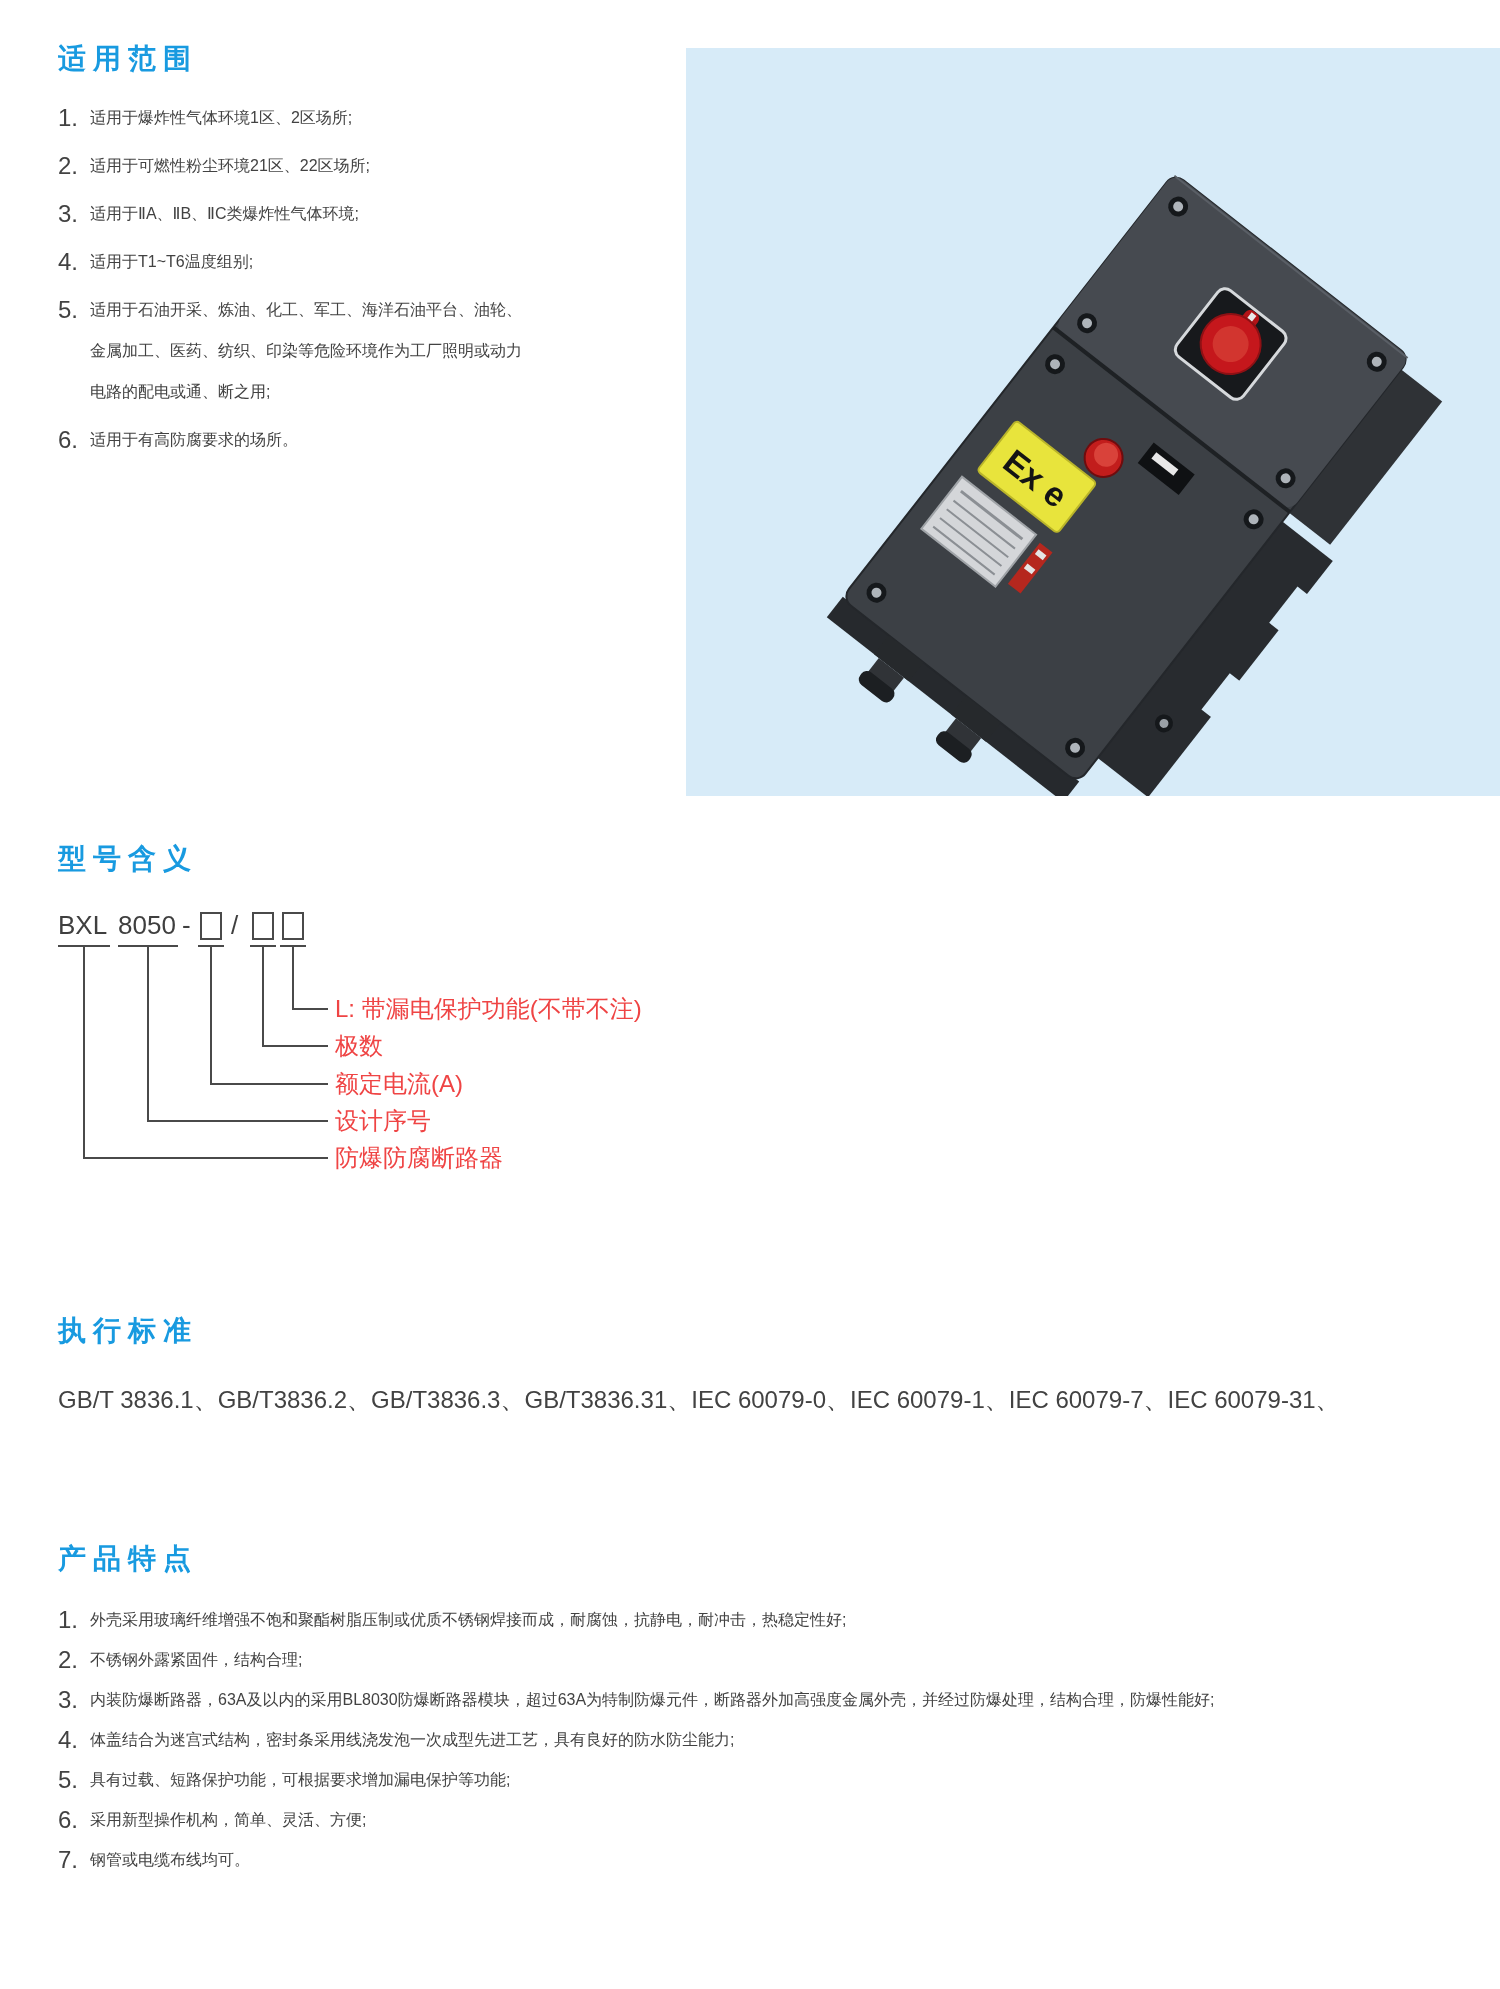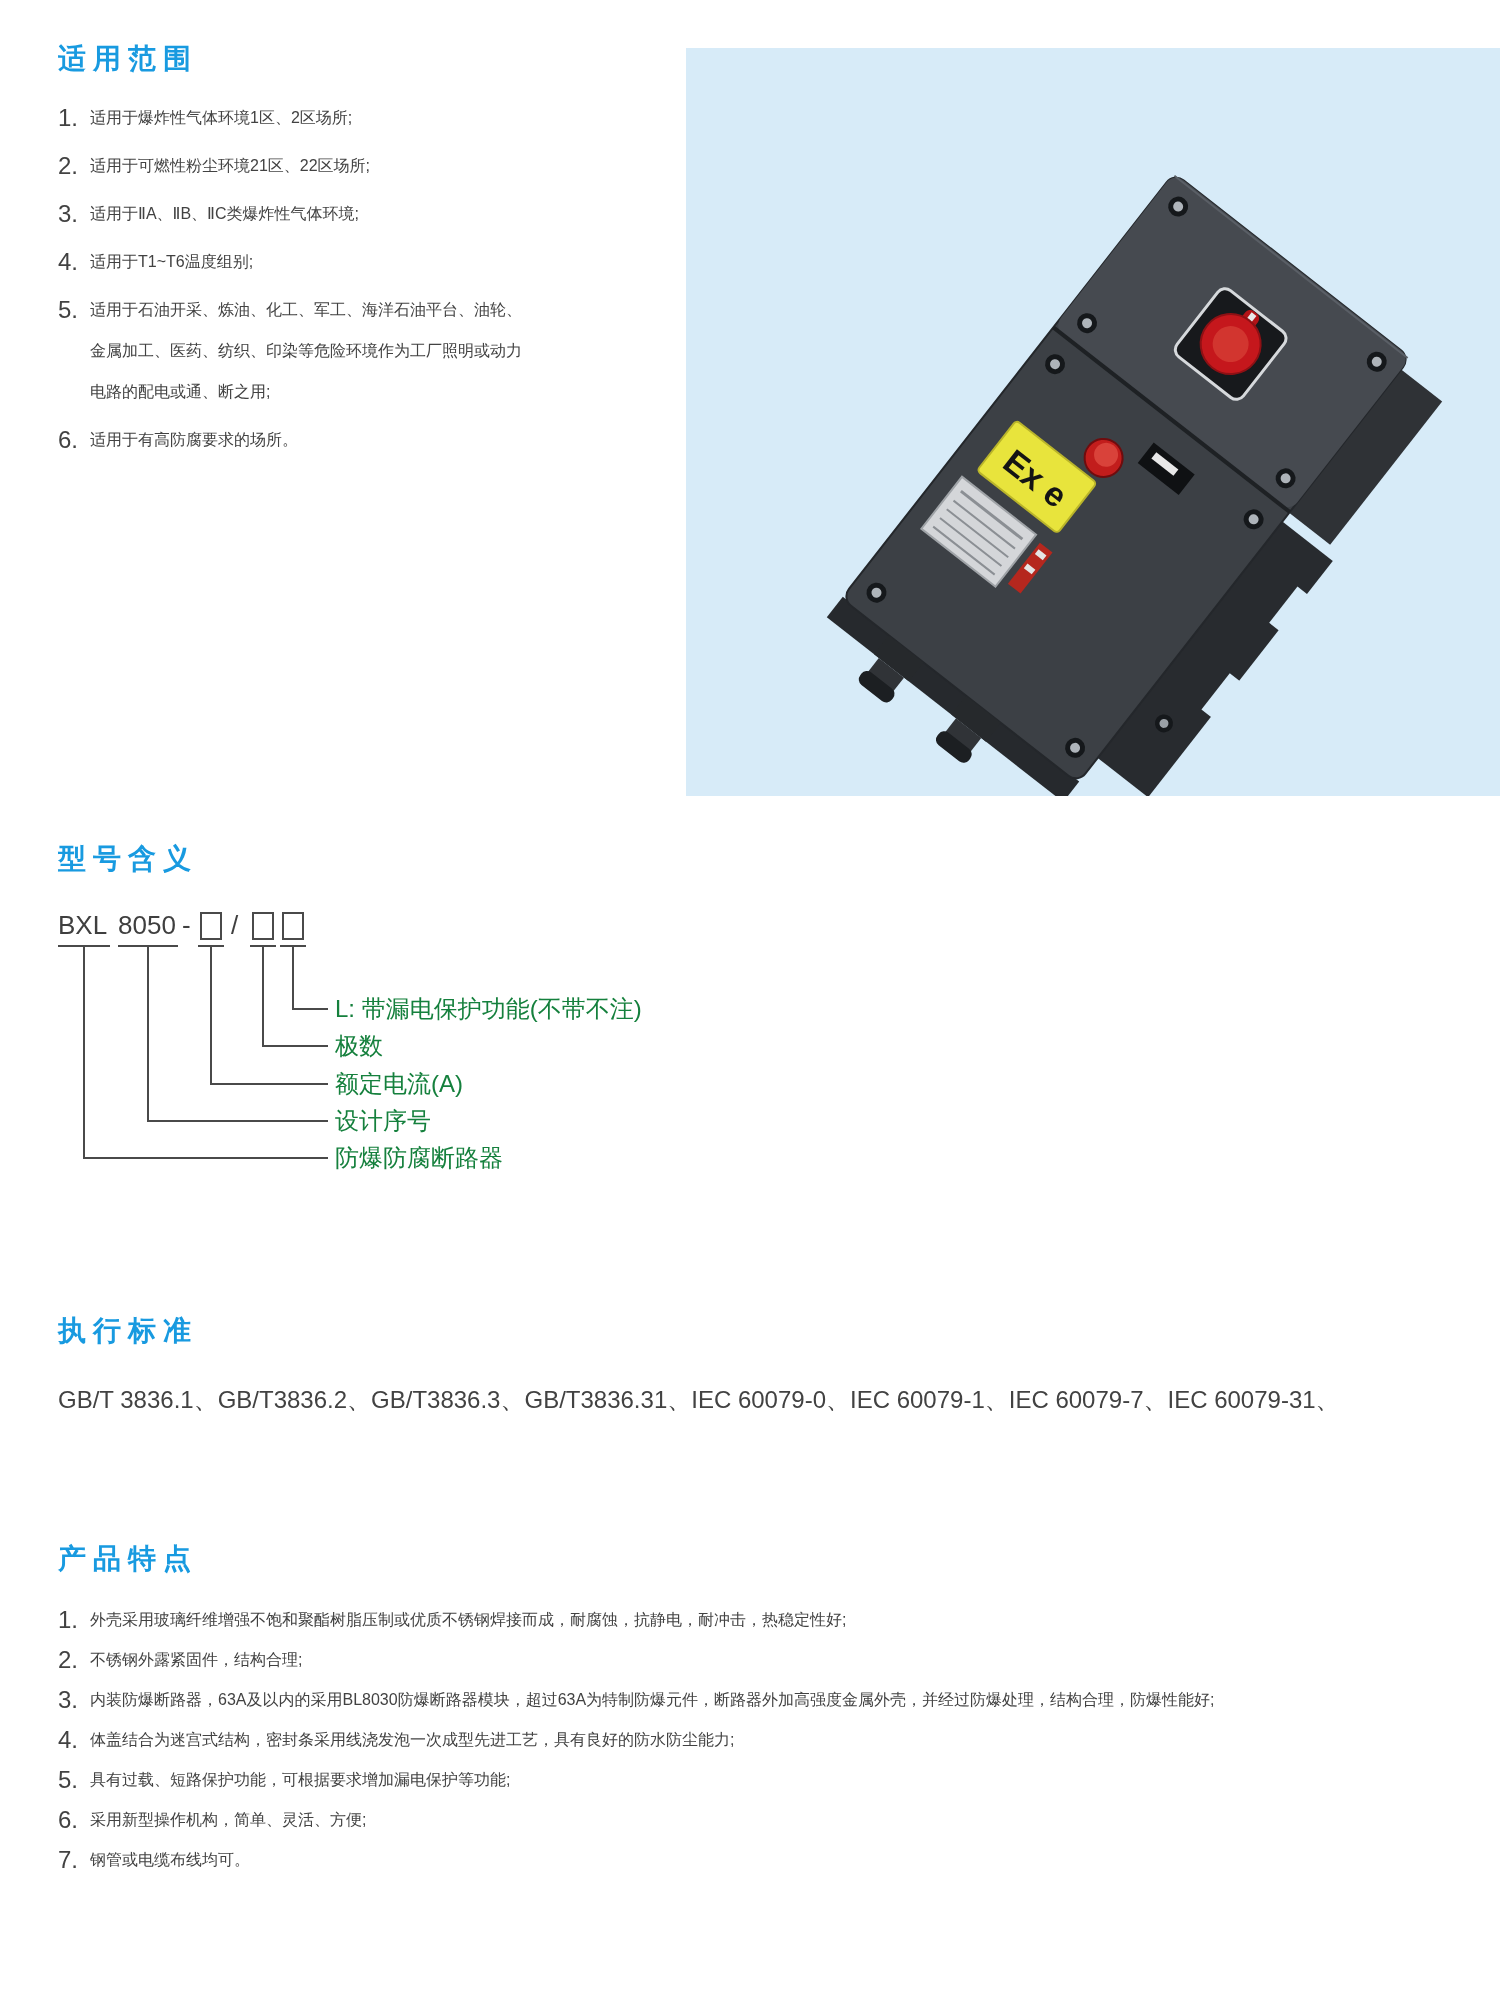--- a/index.html
+++ b/index.html
@@ -12,21 +12,21 @@
   .list .num{flex:0 0 32px;font-size:24px;line-height:41px;}
   .list .txt{flex:1;font-size:16px;line-height:41px;}
   .scope-list{left:58px;top:97px;width:468px;}
   .scope-list .row{margin-bottom:7px;}
   .features-list{left:58px;top:1600px;width:1424px;}
   .features-list .num{line-height:40px;}
   .features-list .txt{line-height:40px;}
   .img-panel{position:absolute;left:686px;top:48px;width:814px;height:748px;background:#d7ebf8;}
   .model-code{position:absolute;top:910px;height:34px;font-size:26px;color:#3f3f3f;white-space:nowrap;}
   .code-box{position:absolute;top:912px;width:18px;height:24px;border:2px solid #4a4a4a;}
-  .model-label{position:absolute;left:335px;height:30px;line-height:30px;font-size:24px;color:#15803d;white-space:nowrap;}
+  .model-label{position:absolute;left:335px;height:30px;line-height:30px;font-size:24px;color:#ef4444;white-space:nowrap;}
   .std-line{position:absolute;left:58px;font-size:24px;color:#424242;white-space:nowrap;}
   svg text{font-family:"Liberation Sans","DejaVu Sans",sans-serif;}
 </style>
 </head>
 <body>
 
 <div class="page">
 
   <div class="sec-title" style="top:40px;">适用范围</div>
 

